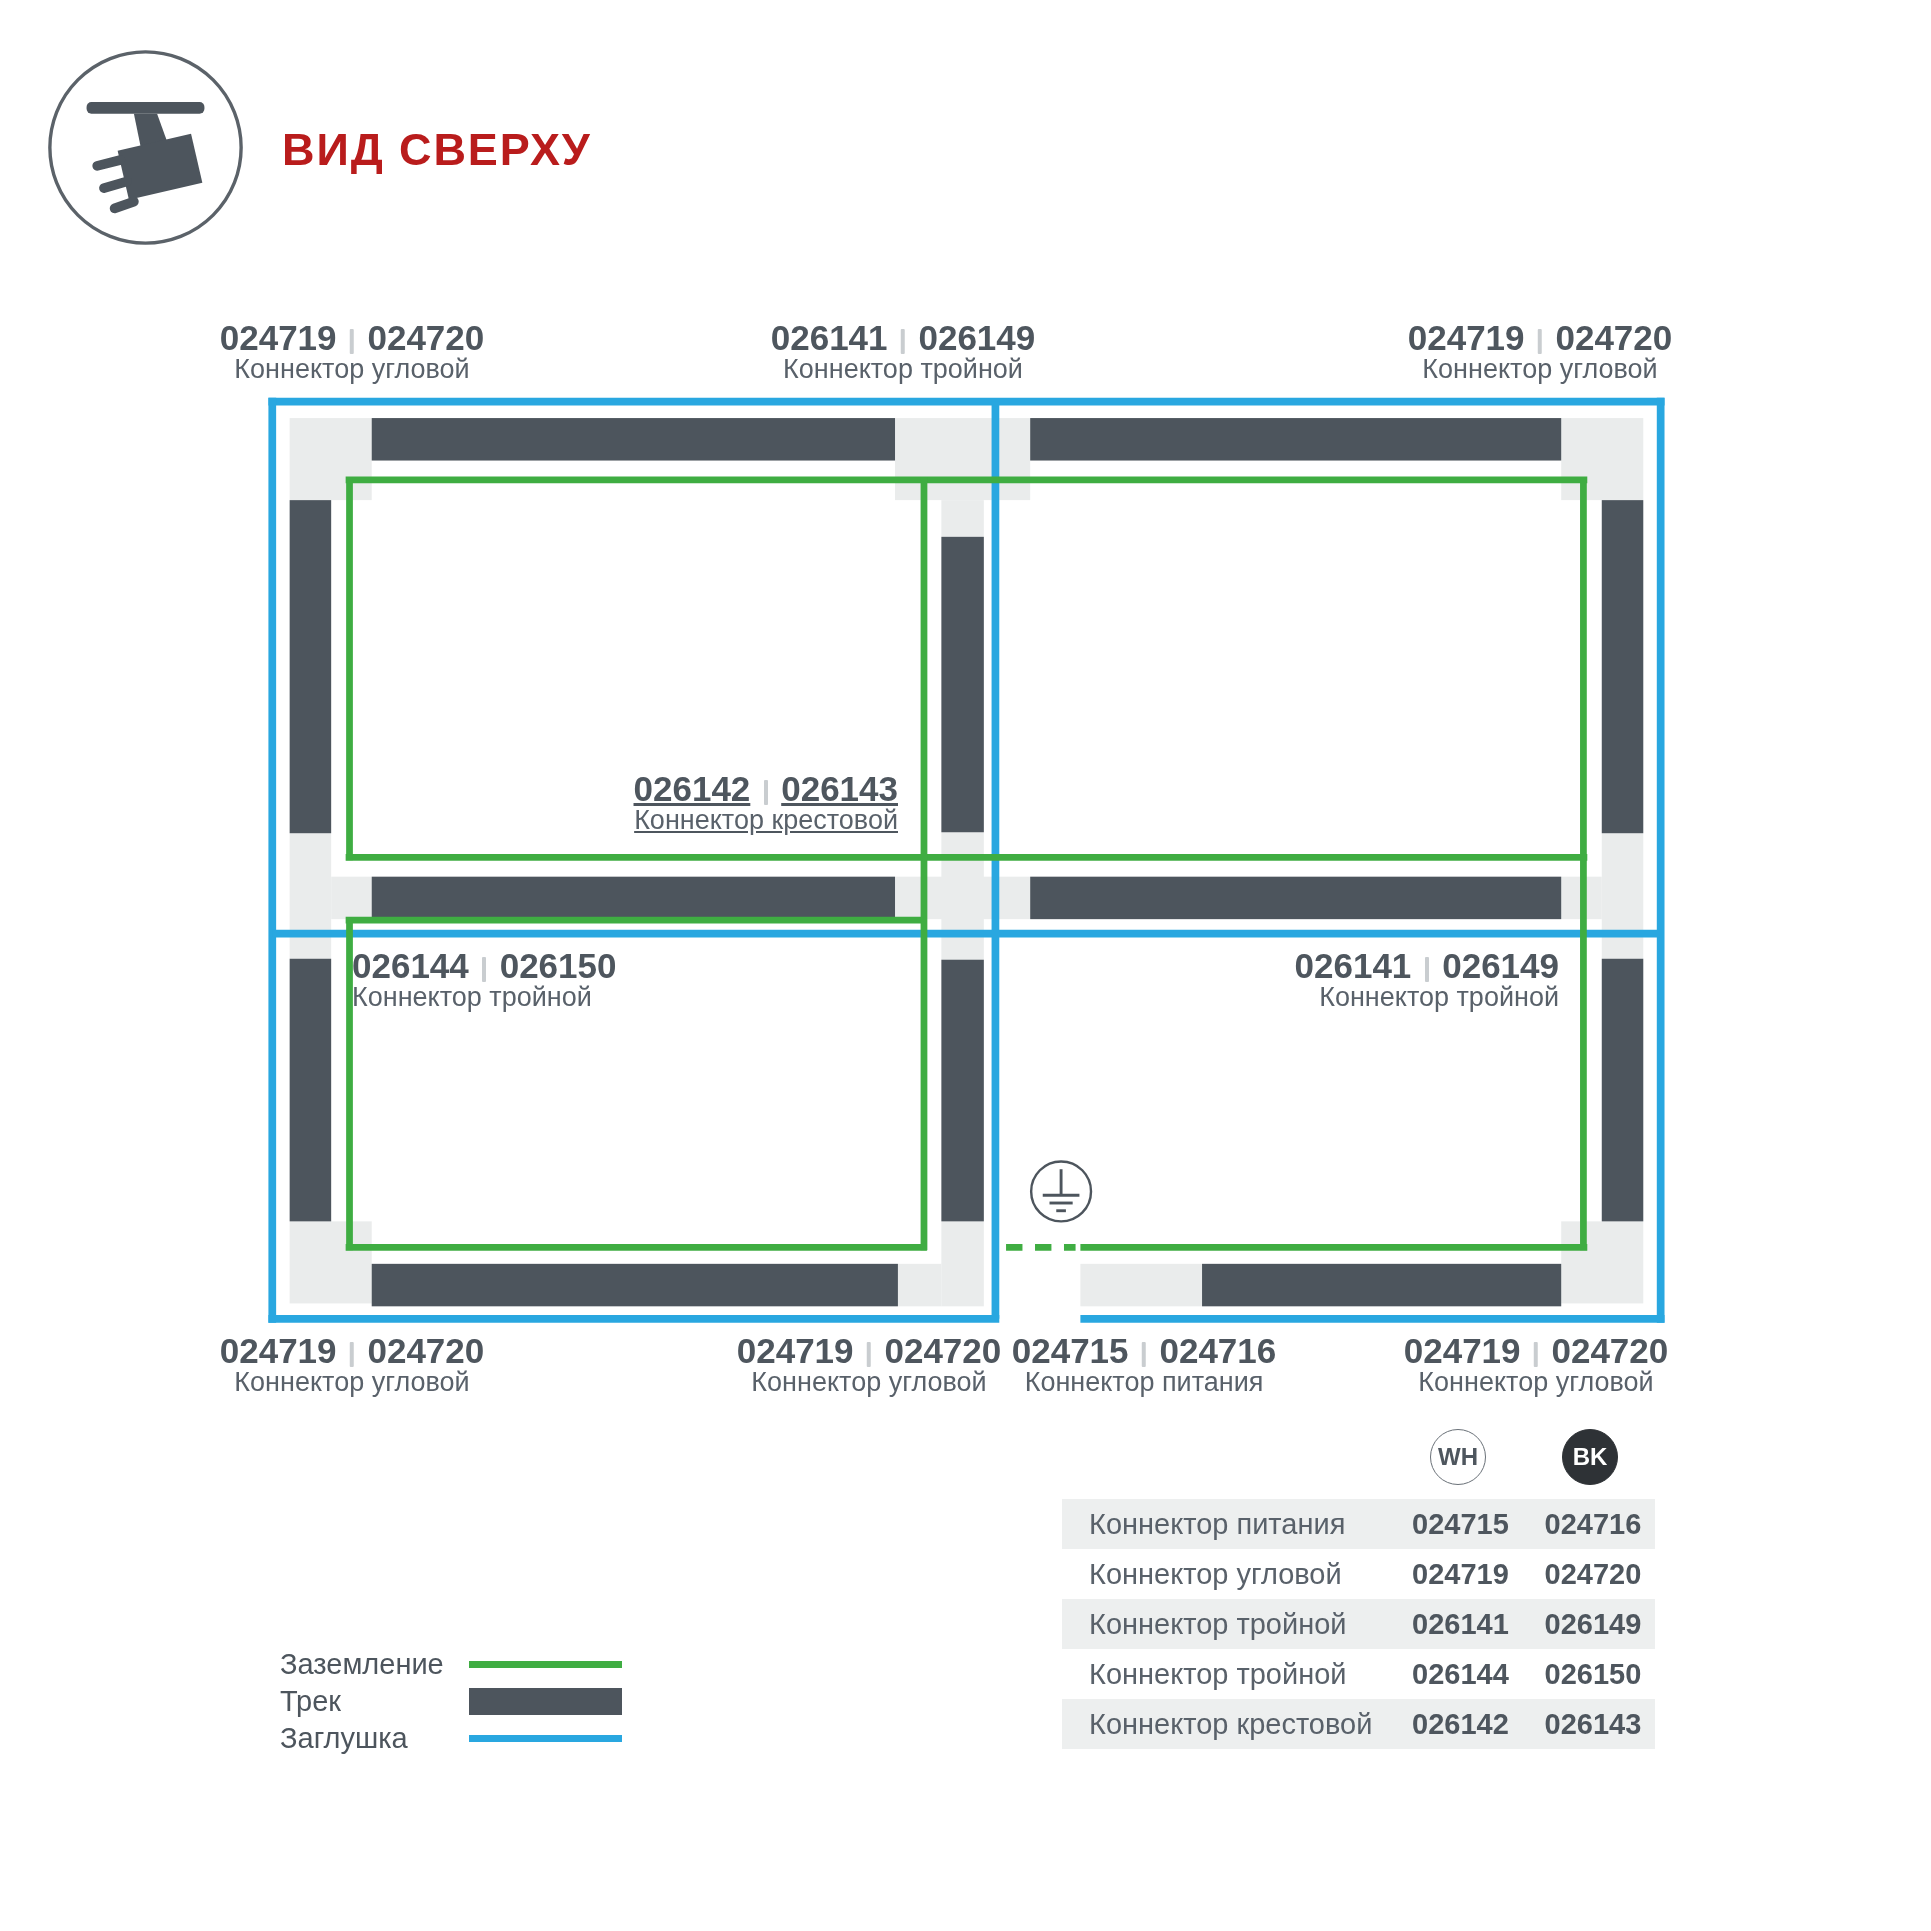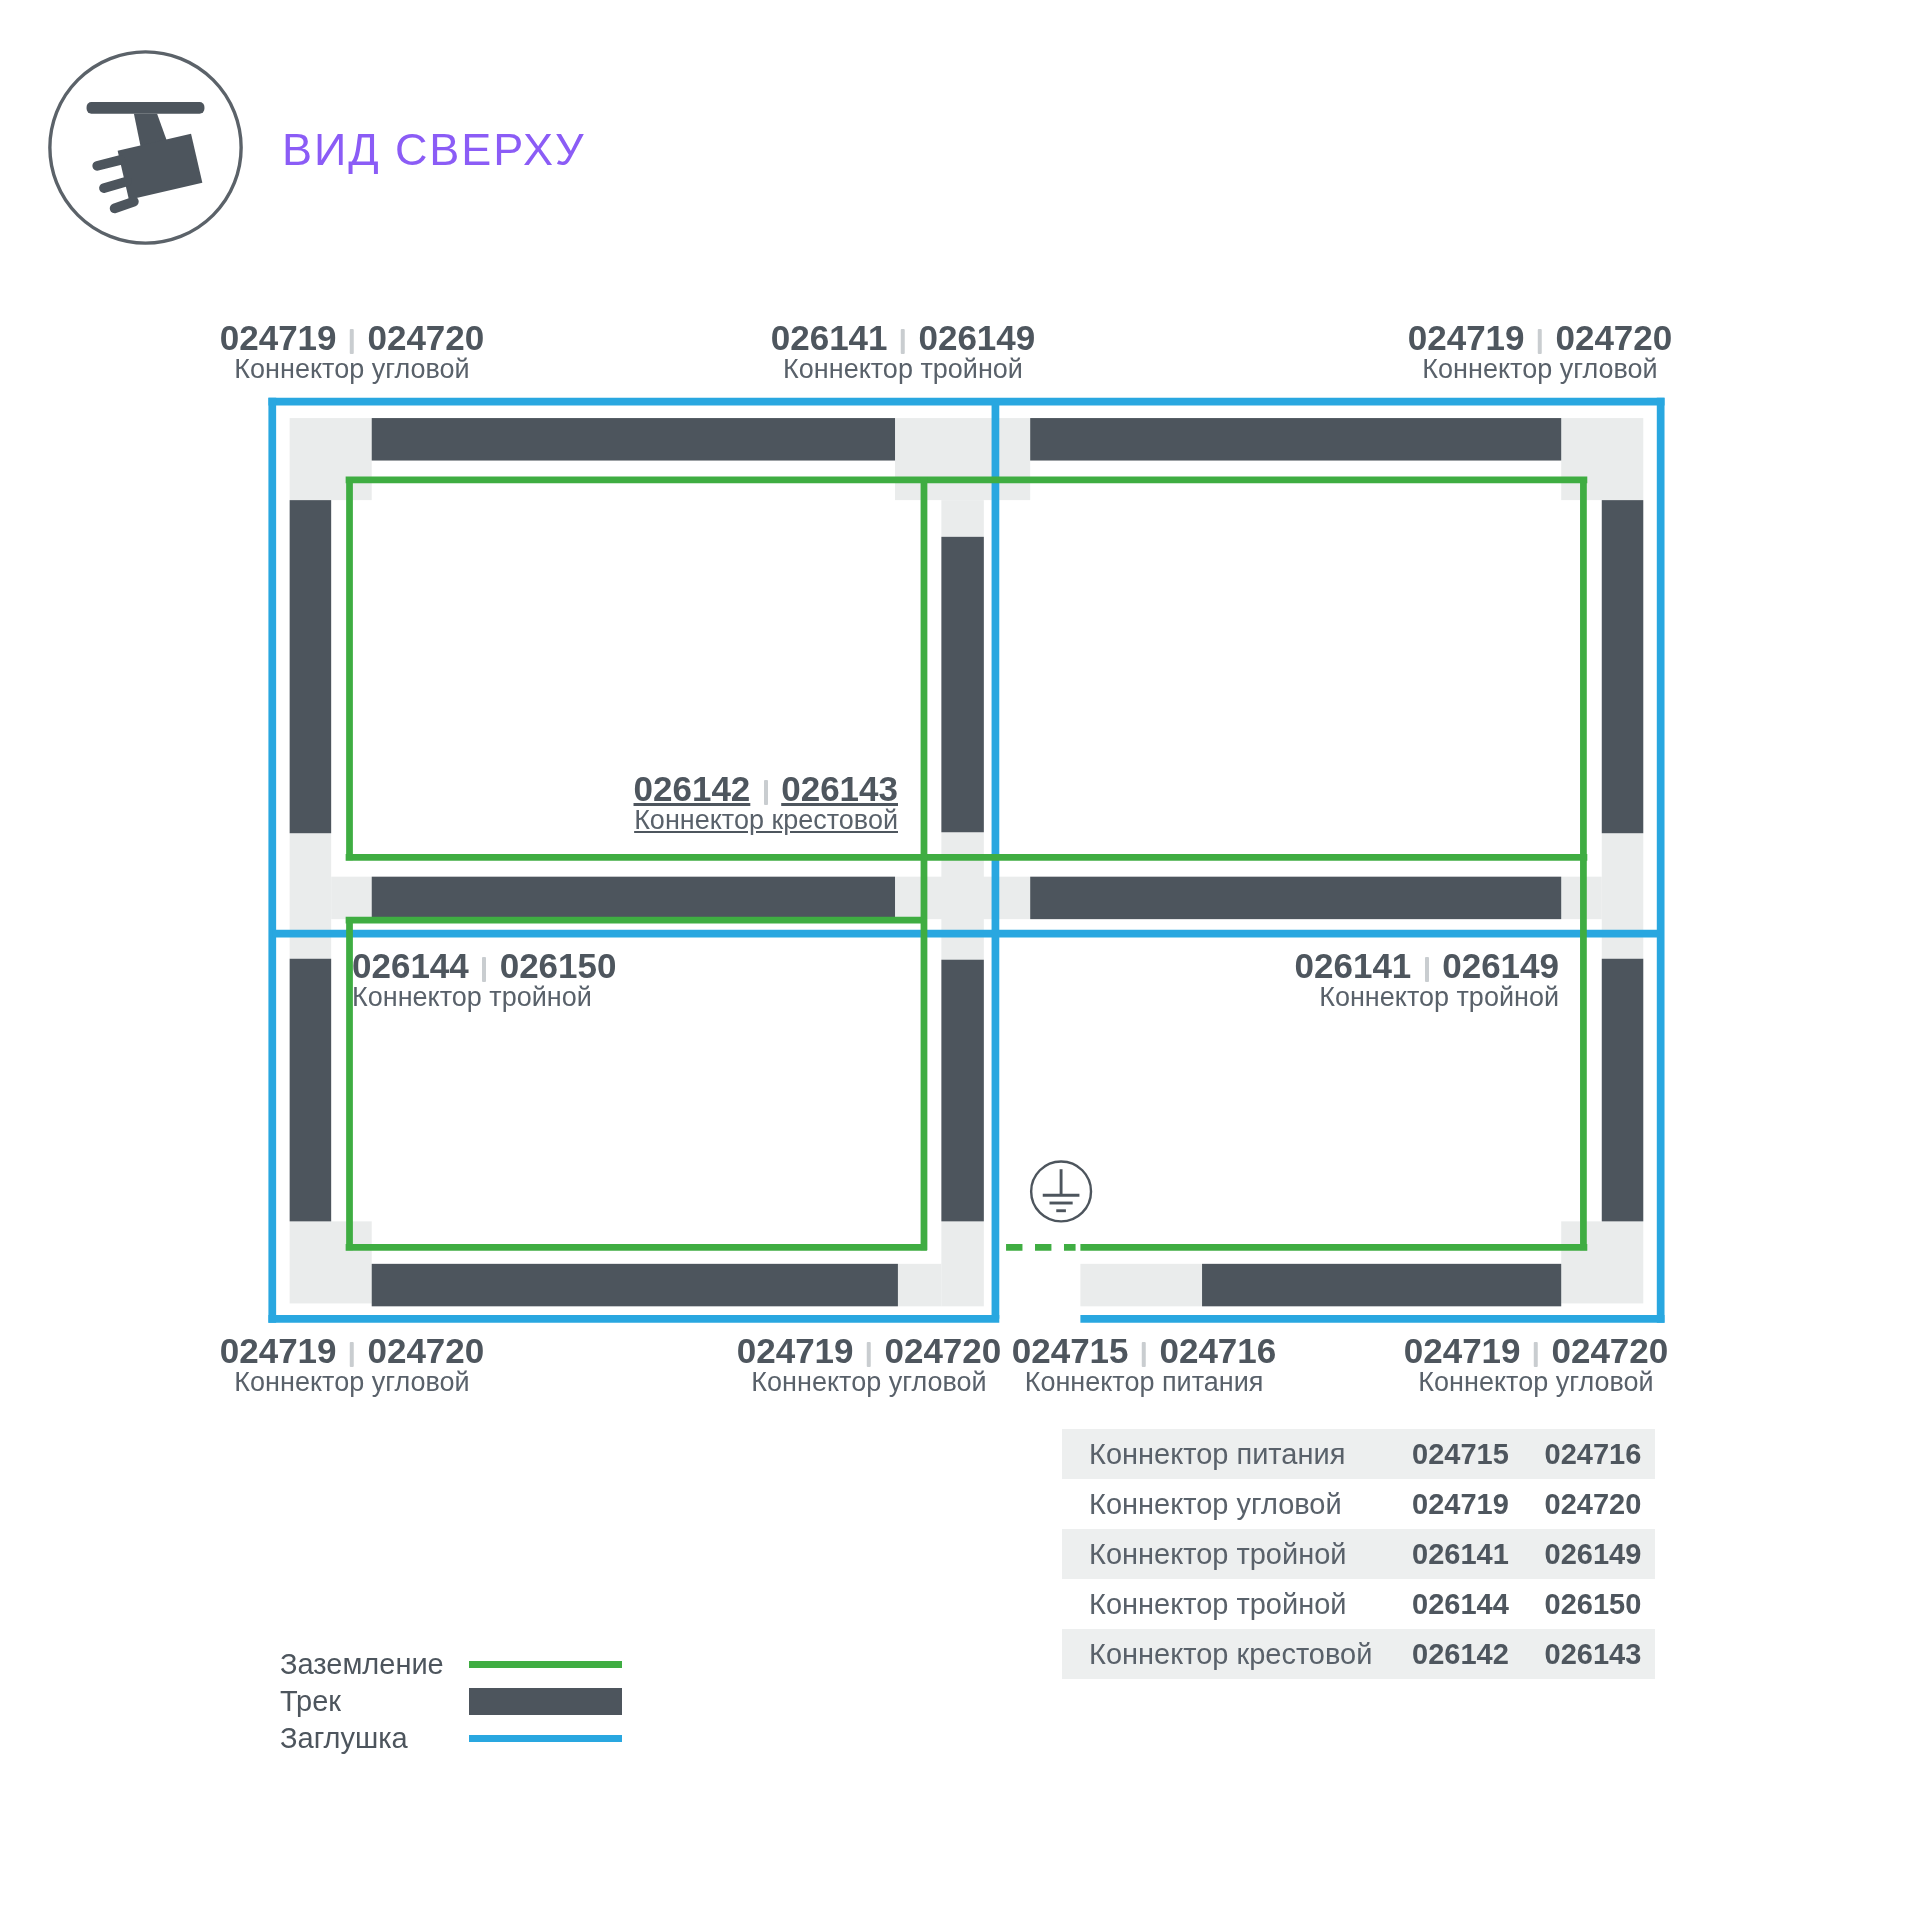--- a/index.html
+++ b/index.html
@@ -3,21 +3,21 @@
 <meta charset="utf-8">
 <style>
   html,body{margin:0;padding:0;}
   body{
     width:1931px;height:1931px;position:relative;background:#ffffff;
     font-family:"Liberation Sans",sans-serif;color:#4e565e;overflow:hidden;
   }
   
   .page-title{
     position:absolute;left:282px;top:124px;
-    font-size:45px;font-weight:normal;letter-spacing:1.9px;color:#8b5cf6;white-space:nowrap;
+    font-size:45px;font-weight:bold;letter-spacing:1.9px;color:#b91c1c;white-space:nowrap;
   }
   .hero-icon{position:absolute;left:46px;top:48px;}
   
   .dlabel{position:absolute;white-space:nowrap;}
   .dlabel .codes{font-weight:bold;font-size:35px;line-height:33px;color:#4e565e;}
   .dlabel .lname{font-size:27px;line-height:30px;color:#59616a;}
   .dlabel.center{transform:translateX(-50%);text-align:center;}
   .dlabel.rightal{text-align:right;}
   .sep{display:inline-block;width:3.9px;height:25px;background:#c9cdd0;border-radius:1px;
        margin:0 13.5px;vertical-align:-3.9px;}
@@ -181,20 +181,24 @@
     <div class="legend-label">Трек</div>
     <div class="swatch track"></div>
   </div>
   <div class="legend-row">
     <div class="legend-label">Заглушка</div>
     <div class="swatch neutral"></div>
   </div>
 </div>
 
 <div class="parts">
+  <div class="parts-head">
+    <div class="col-circle wh">WH</div>
+    <div class="col-circle bk">BK</div>
+  </div>
   <div class="prow odd">
     <div class="pname">Коннектор питания</div>
       <div class="pwh">024715</div>
       <div class="pbk">024716</div>
   </div>
   <div class="prow">
     <div class="pname">Коннектор угловой</div>
       <div class="pwh">024719</div>
       <div class="pbk">024720</div>
   </div>

